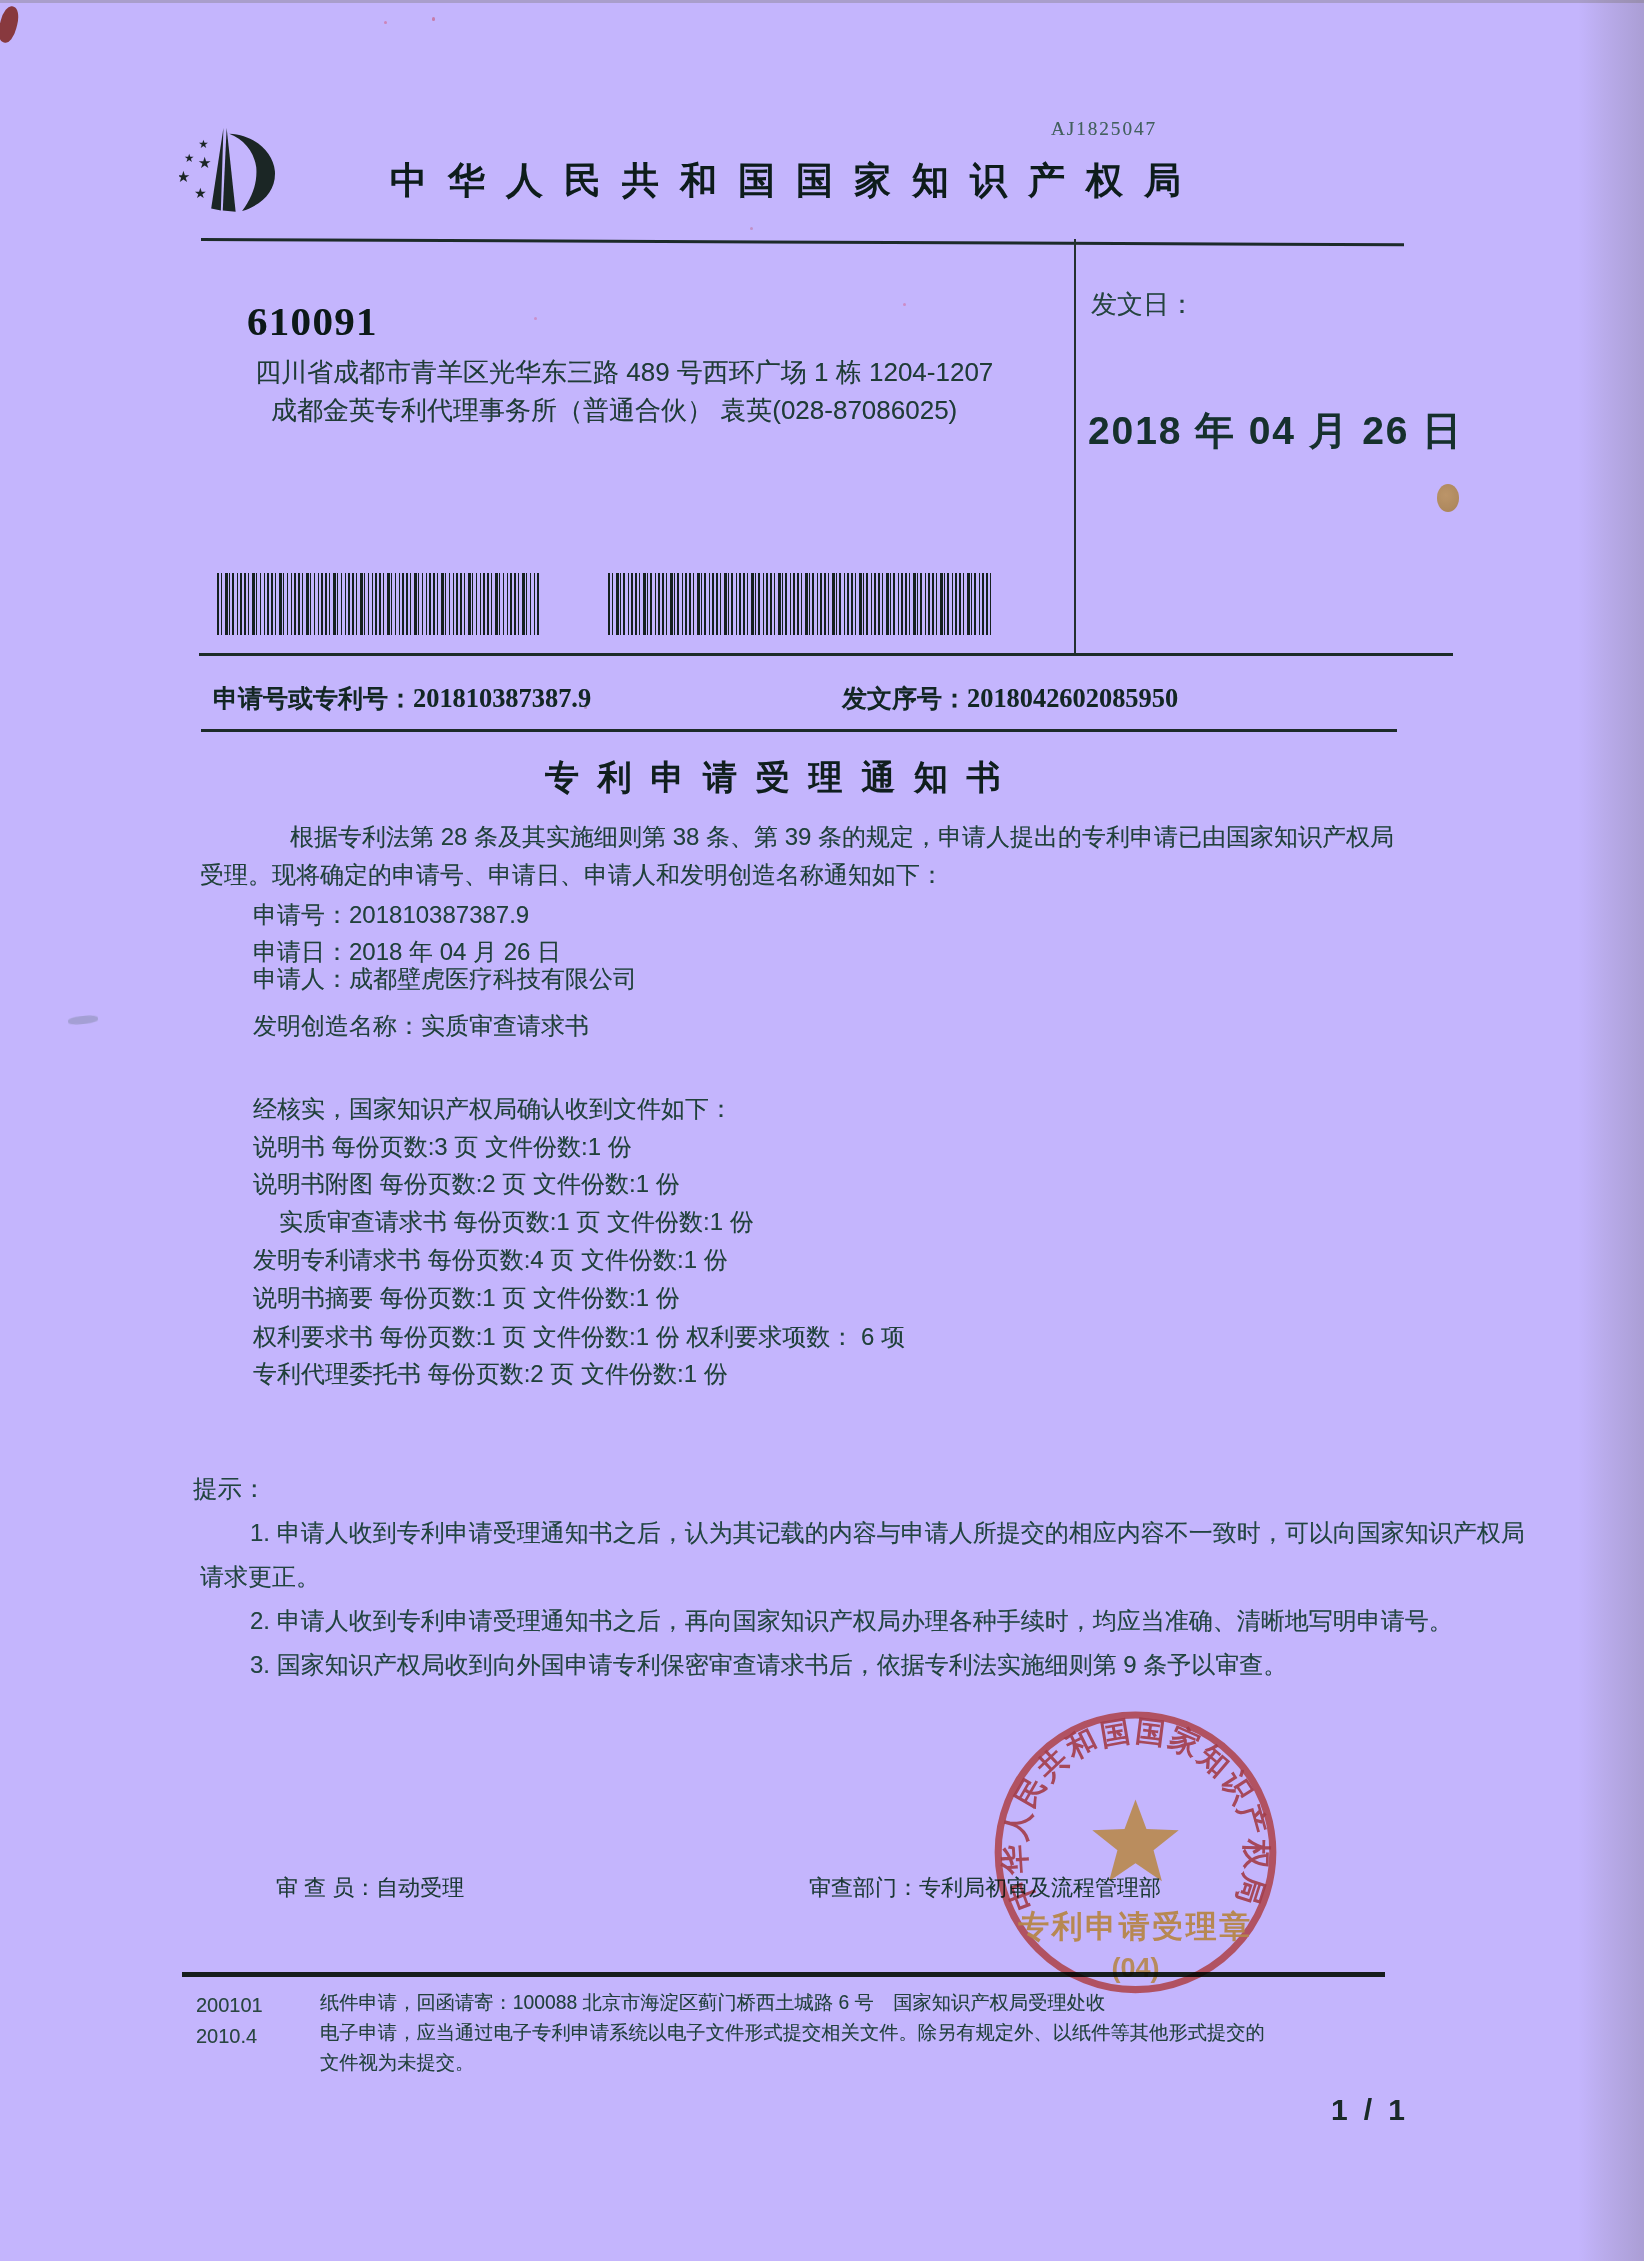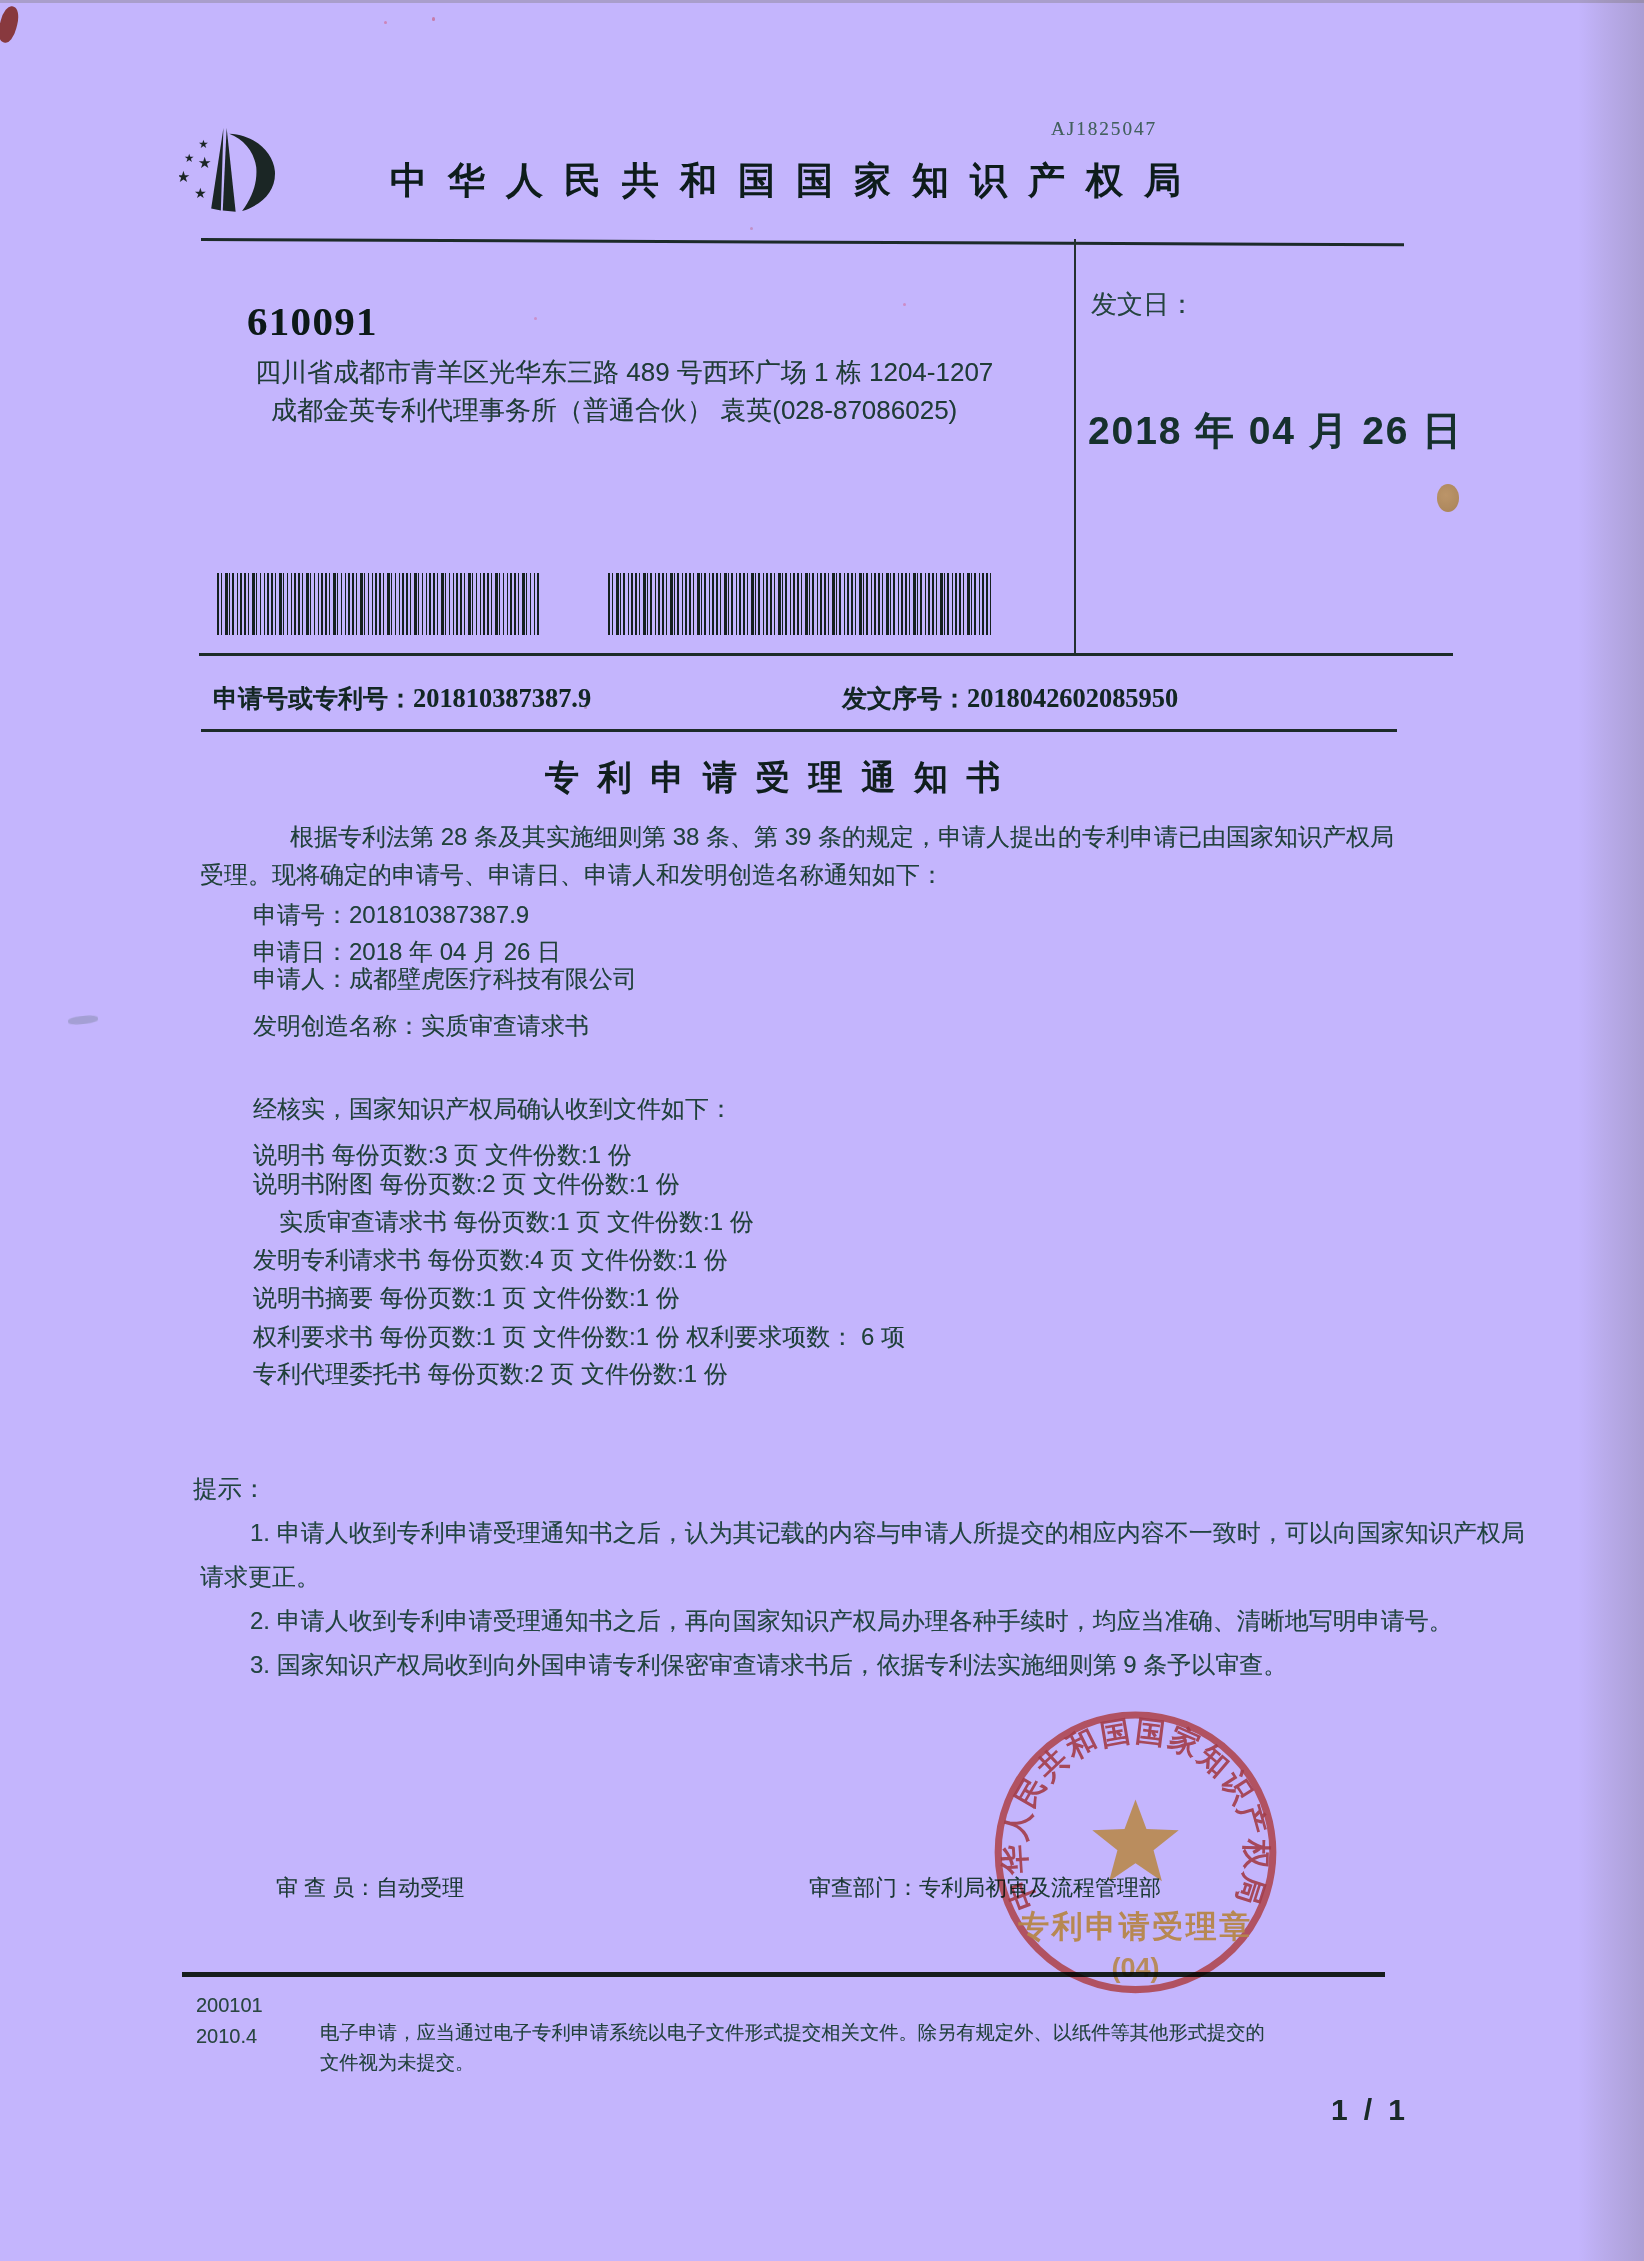--- a/index.html
+++ b/index.html
@@ -107,40 +107,41 @@
   <div class="abs notice-title scan" style="left:545px;top:758px;">专利申请受理通知书</div>
 
   <div class="abs t scan" style="left:290px;top:823px;">根据专利法第 28 条及其实施细则第 38 条、第 39 条的规定，申请人提出的专利申请已由国家知识产权局</div>
   <div class="abs t scan" style="left:200px;top:861px;">受理。现将确定的申请号、申请日、申请人和发明创造名称通知如下：</div>
   <div class="abs t scan" style="left:253px;top:901px;">申请号：201810387387.9</div>
   <div class="abs t scan" style="left:253px;top:938px;">申请日：2018 年 04 月 26 日</div>
   <div class="abs t scan" style="left:253px;top:965px;">申请人：成都壁虎医疗科技有限公司</div>
   <div class="abs t scan" style="left:253px;top:1012px;">发明创造名称：实质审查请求书</div>
 
   <div class="abs t scan" style="left:253px;top:1095px;">经核实，国家知识产权局确认收到文件如下：</div>
-  <div class="abs t scan" style="left:253px;top:1133px;margin-top:8px;">说明书 每份页数:3 页 文件份数:1 份</div>
+  <div class="abs t scan" style="left:253px;top:1133px;">说明书 每份页数:3 页 文件份数:1 份</div>
   <div class="abs t scan" style="left:253px;top:1170px;">说明书附图 每份页数:2 页 文件份数:1 份</div>
   <div class="abs t scan" style="left:253px;top:1208px;margin-left:26px;">实质审查请求书 每份页数:1 页 文件份数:1 份</div>
   <div class="abs t scan" style="left:253px;top:1246px;">发明专利请求书 每份页数:4 页 文件份数:1 份</div>
   <div class="abs t scan" style="left:253px;top:1284px;">说明书摘要 每份页数:1 页 文件份数:1 份</div>
   <div class="abs t scan" style="left:253px;top:1323px;">权利要求书 每份页数:1 页 文件份数:1 份 权利要求项数：  6 项</div>
   <div class="abs t scan" style="left:253px;top:1360px;">专利代理委托书 每份页数:2 页 文件份数:1 份</div>
 
   <div class="abs tip scan" style="left:193px;top:1475px;font-size:24.5px;">提示：</div>
   <div class="abs tip scan" style="left:250px;top:1519px;">1. 申请人收到专利申请受理通知书之后，认为其记载的内容与申请人所提交的相应内容不一致时，可以向国家知识产权局</div>
   <div class="abs tip scan" style="left:200px;top:1563px;">请求更正。</div>
   <div class="abs tip scan" style="left:250px;top:1607px;">2. 申请人收到专利申请受理通知书之后，再向国家知识产权局办理各种手续时，均应当准确、清晰地写明申请号。</div>
   <div class="abs tip scan" style="left:250px;top:1651px;">3. 国家知识产权局收到向外国申请专利保密审查请求书后，依据专利法实施细则第 9 条予以审查。</div>
 
   <div class="abs sign scan" style="left:276px;top:1875px;"><span>审 查 员：</span><span>自动受理</span></div>
   <div class="abs sign scan" style="left:809px;top:1875px;"><span>审查部门：</span><span>专利局初审及流程管理部</span></div>
 
   <div class="abs rule-foot"></div>
   <div class="abs foot-code scan" style="left:196px;top:1994px;">200101</div>
   <div class="abs foot-code scan" style="left:196px;top:2025px;">2010.4</div>
+  <div class="abs foot scan" style="left:320px;top:1992px;">纸件申请，回函请寄：100088 北京市海淀区蓟门桥西土城路 6 号　国家知识产权局受理处收</div>
   <div class="abs foot scan" style="left:320px;top:2022px;">电子申请，应当通过电子专利申请系统以电子文件形式提交相关文件。除另有规定外、以纸件等其他形式提交的</div>
   <div class="abs foot scan" style="left:320px;top:2052px;">文件视为未提交。</div>
   <div class="abs page-num scan" style="left:1331px;top:2093px;">1 / 1</div>
 
   <svg class="abs seal" style="left:987px;top:1704px;" width="297" height="303" viewBox="0 0 460 470">
     <defs>
       <path id="sealArc" d="M 81,316 A 172,172 0 1 1 379,316" fill="none"></path>
     </defs>
     <circle cx="230" cy="230" r="213" fill="none" stroke="#e05340" stroke-width="11" opacity="0.88"></circle>
     <text font-size="46" font-weight="bold" fill="#d0463a" opacity="0.9">

